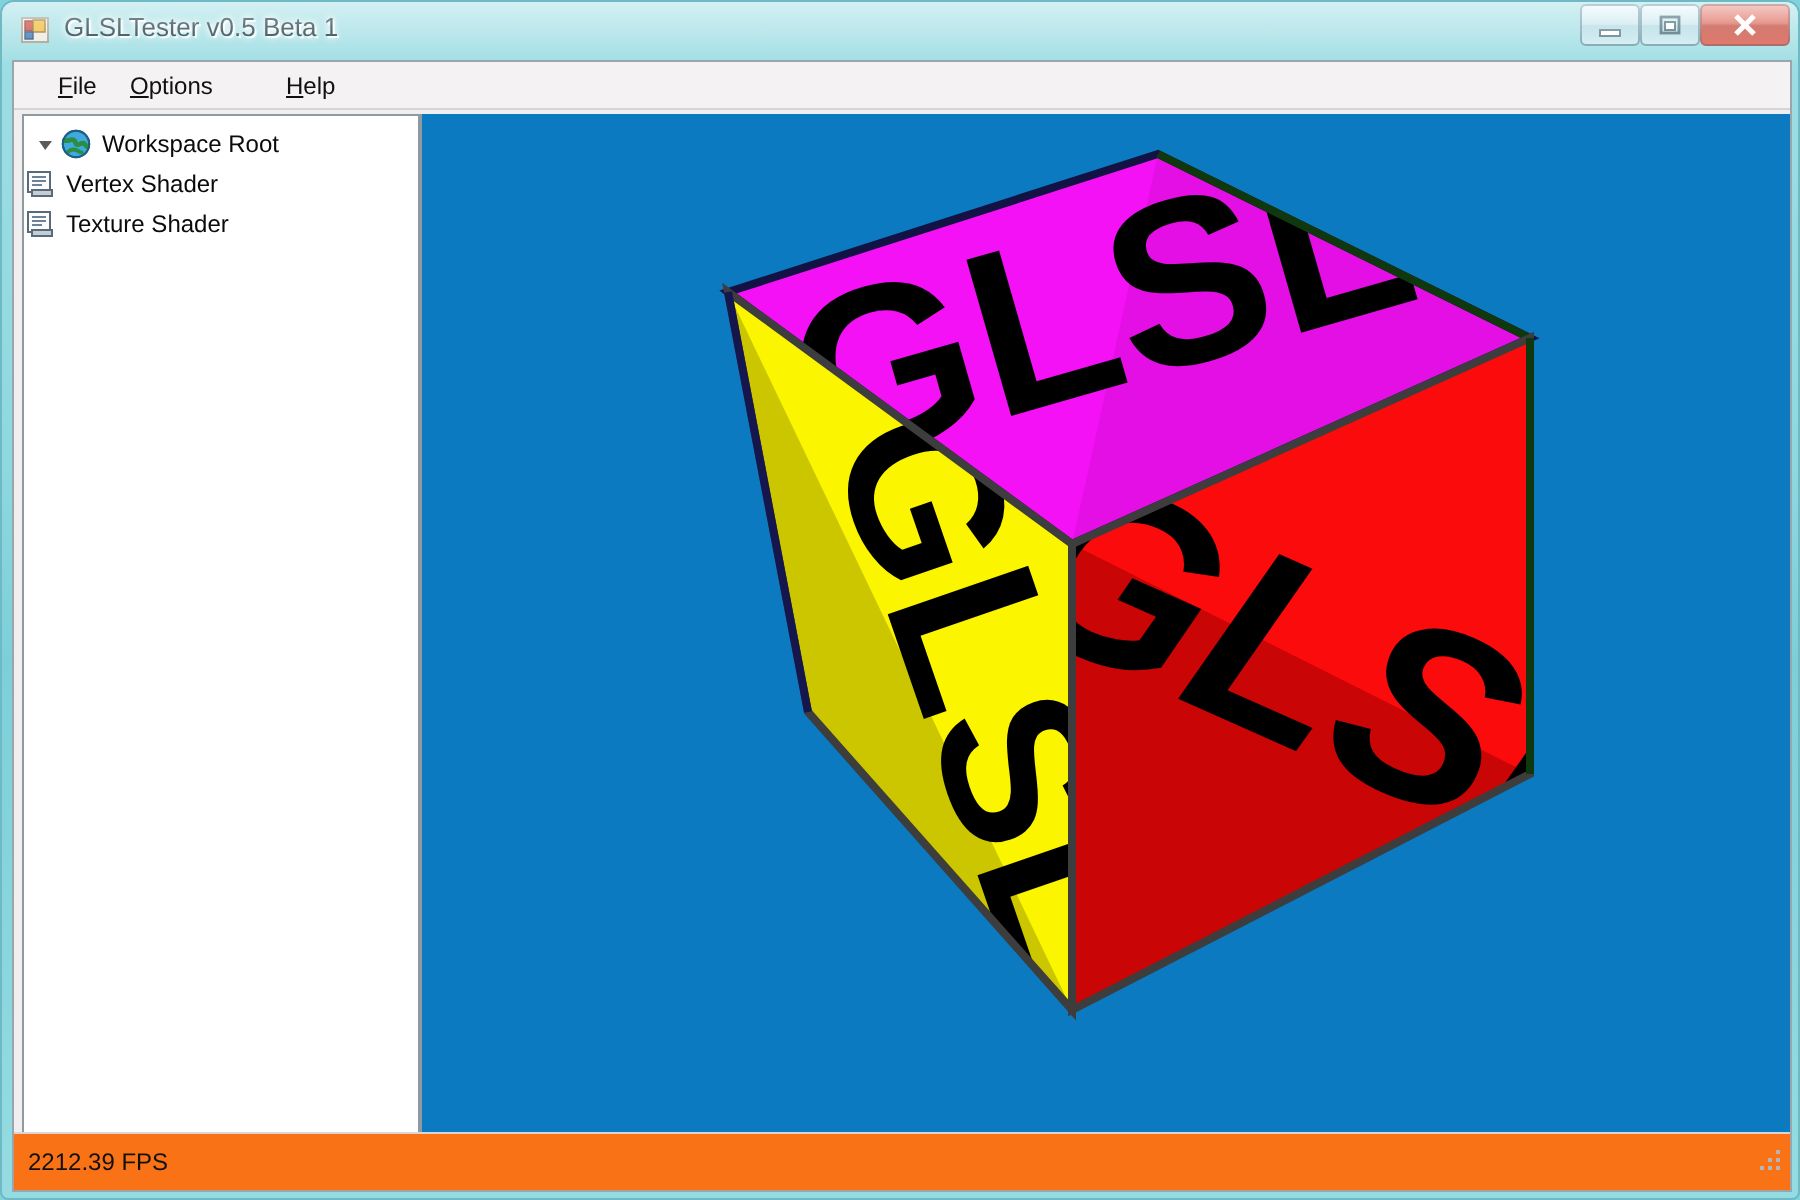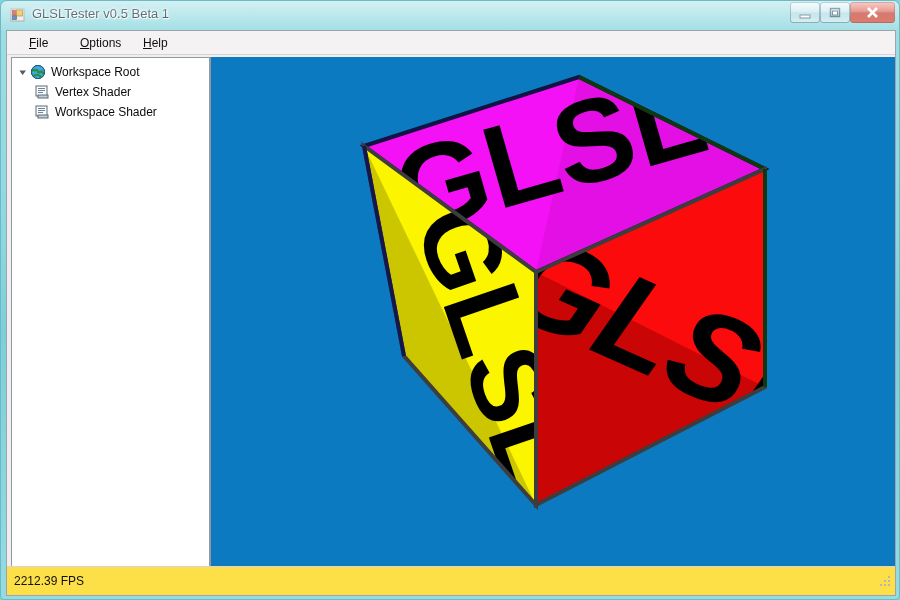--- a/index.html
+++ b/index.html
@@ -78,21 +78,21 @@
     border-bottom: 1px solid #d8d4d4;
   }
   .menu-item {
     position: absolute; top: 4px;
     font-size: 12px; color: #111;
     padding: 1px 8px;
     cursor: default;
   }
   .menu-item u { text-decoration: underline; }
   #menu-file { left: 14px; }
-  #menu-options { left: 65px; }
+  #menu-options { left: 50px; }
   #menu-help { left: 128px; }
 
   
   #tree-panel {
     position: absolute;
     left: 4px; top: 26px;
     width: 199px; height: 510px;
     background: #ffffff;
     border: 1px solid #8e9aa0;
     box-sizing: border-box;
@@ -103,21 +103,21 @@
     height: 20px;
     display: flex;
     align-items: center;
     font-size: 12px;
     color: #0b0b0b;
     box-sizing: border-box;
     white-space: nowrap;
     cursor: default;
   }
   .tree-row.root { padding-left: 4px; }
-  .tree-row.child { padding-left: 22px; }
+  .tree-row.child { }
   .tree-row.selected {
     background: linear-gradient(180deg,#f2f8fd 0%, #dcedfb 100%);
     border: 1px solid #7da2ce;
     border-radius: 2px;
     margin: 0 2px;
   }
   .expander { width: 14px; height: 14px; flex: 0 0 14px; }
   .tree-icon { width: 16px; height: 16px; flex: 0 0 16px; margin-right: 5px; }
   .tree-label { line-height: 14px; }
 
@@ -131,21 +131,21 @@
     border-left: 1px solid #8e9aa0;
     box-sizing: border-box;
   }
   #gl-canvas { position: absolute; left: 0; top: 0; }
 
   
   #status-bar {
     position: absolute;
     left: 0; bottom: 0;
     width: 888px; height: 28px;
-    background: #fde047;
+    background: #f97316;
     border-top: 1px solid #d9d5d5;
   }
   #status-text {
     position: absolute; left: 7px; top: 7px;
     font-size: 12px; color: #111;
   }
   #status-grip { position: absolute; right: 3px; bottom: 3px; }
 </style>
 </head>
 <body>
@@ -232,21 +232,21 @@
           <svg width="16" height="16" viewBox="0 0 16 16">
             <rect x="2" y="2" width="11" height="10" fill="#fbfcfd" stroke="#5a6a78" stroke-width="1"></rect>
             <g stroke="#6d8296" stroke-width="1">
               <line x1="4" y1="4.5" x2="11" y2="4.5"></line>
               <line x1="4" y1="6.5" x2="11" y2="6.5"></line>
               <line x1="4" y1="8.5" x2="9" y2="8.5"></line>
             </g>
             <rect x="4" y="11" width="10" height="3" fill="#c3ced9" stroke="#5a6a78" stroke-width="1"></rect>
           </svg>
         </span>
-        <span class="tree-label">Workspace Shader</span>
+        <span class="tree-label">Texture Shader</span>
       </div>
 
 
 
     </div>
 
     <div id="viewport" style="background: rgb(11, 122, 192);">
       <svg id="gl-canvas" width="684" height="508" viewBox="0 0 684 508">
         <defs>
           <clipPath id="clip-top">

